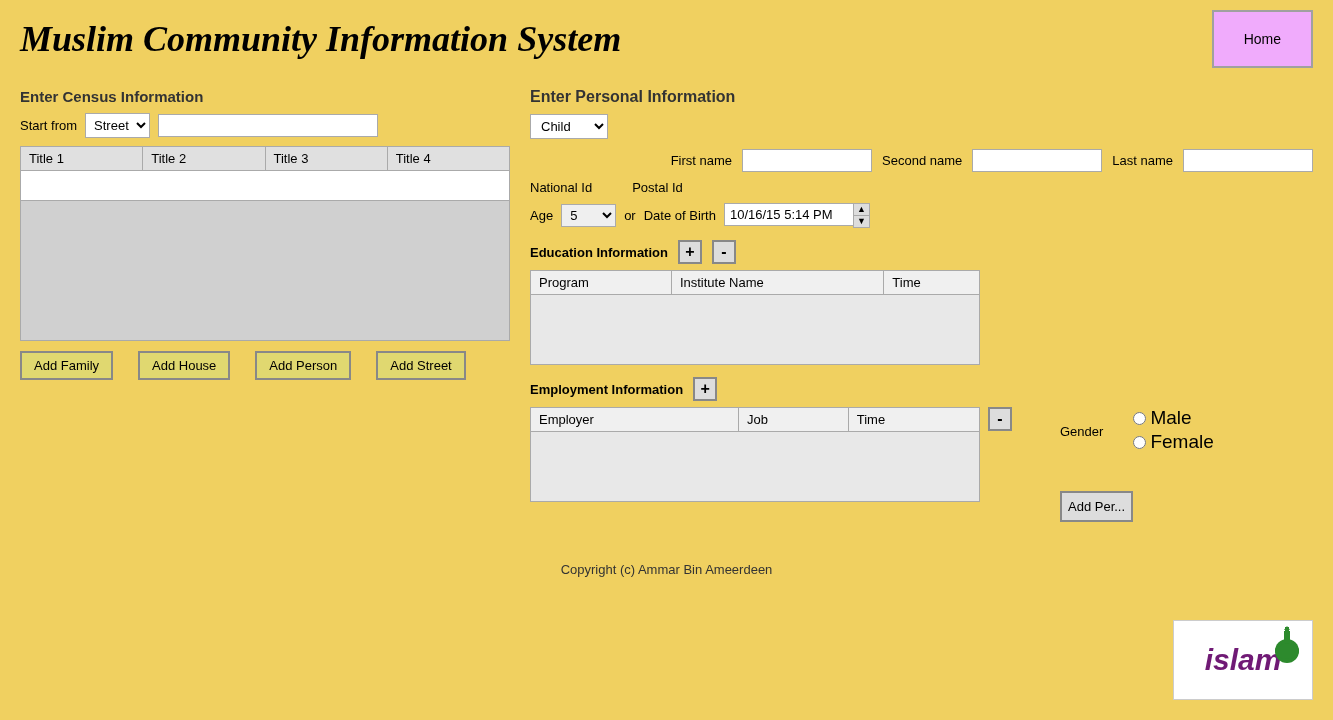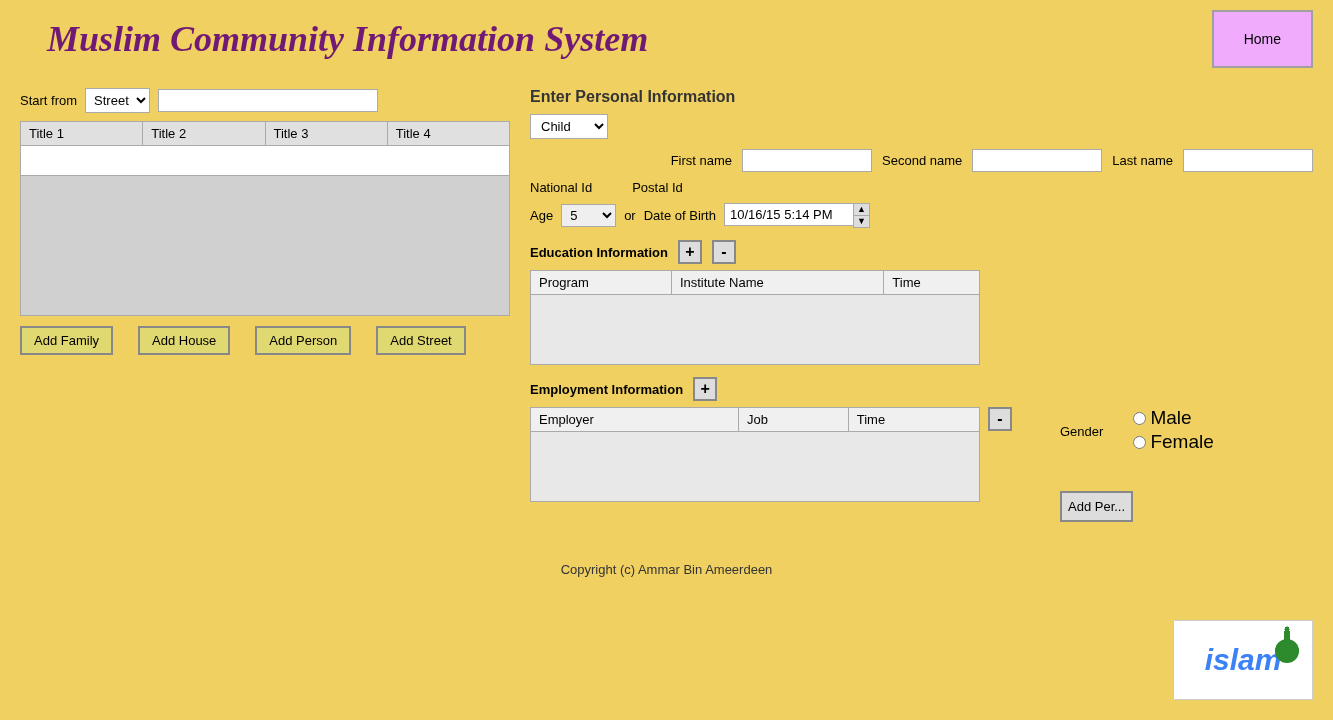--- a/index.html
+++ b/index.html
@@ -14,23 +14,22 @@
       display: flex;
       align-items: center;
       justify-content: space-between;
       padding: 10px 20px;
       background-color: #f0d060;
     }
     .app-title {
       font-family: Georgia, serif;
       font-style: italic;
       font-size: 36px;
-      color: #701a75;
+      color: #000000;
       font-weight: bold;
-      margin-left: 27px;
     }
     .home-button {
       background-color: #f0abfc;
       border: 2px solid #a0a0a0;
       padding: 19px 30px;
       font-size: 14px;
       cursor: pointer;
       min-width: 100px;
     }
     .main-content {
@@ -239,33 +238,34 @@
       display: flex;
       align-items: center;
       justify-content: center;
       font-size: 28px;
       font-style: italic;
       font-weight: bold;
       color: #2d6e2d;
       border: 1px solid #ccc;
       overflow: hidden;
     }
-    .islam-logo-text { color: #3b82f6; font-size: 30px; font-style: italic; }
+    .islam-logo-text { color: #701a75; font-size: 30px; font-style: italic; }
   </style>
 </head>
 <body>
 
 <div class="header">
   <div class="app-title">Muslim Community Information System</div>
   <button class="home-button">Home</button>
 </div>
 
 <div class="main-content">
 
   <div class="left-panel">
+    <div class="section-title">Enter Census Information</div>
 
     <div class="start-from-row">
       <span>Start from</span>
       <select style="padding:3px 4px;font-size:13px;border:1px solid #aaa;background:#fff;">
         <option>Street</option>
       </select>
       <input type="text" class="search-input" style="width: 220px; border: 1px solid rgb(170, 170, 170); padding: 3px 5px; font-size: 13px;">
     </div>
 
     <table class="census-table">

